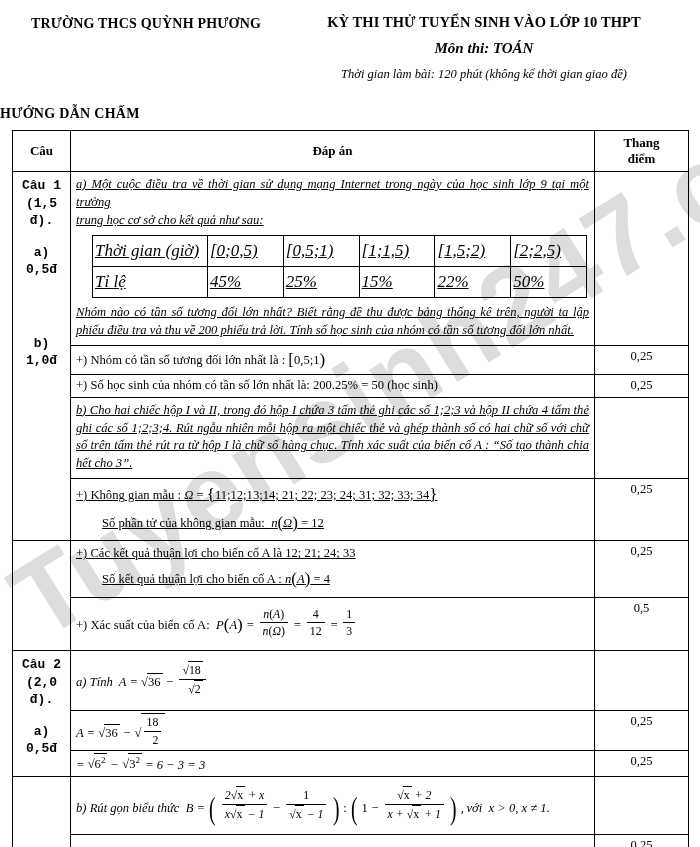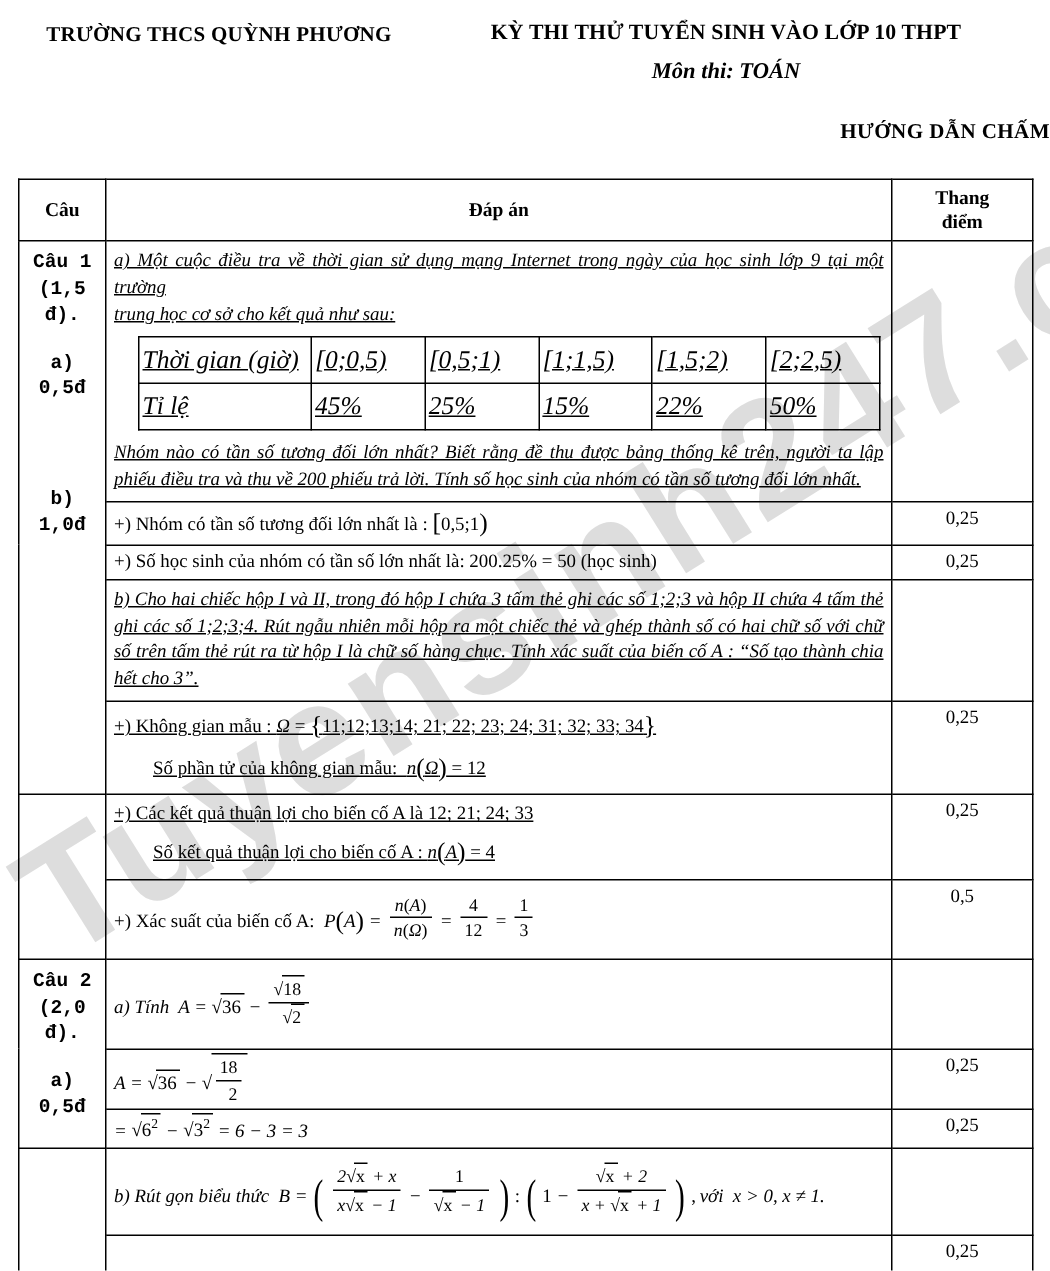--- a/index.html
+++ b/index.html
@@ -79,25 +79,25 @@
     font-style: italic;
   }
   .hdr-right .l4 {
     font-style: italic;
     font-size: 12.5px;
     margin-top: 10px;
     white-space: nowrap;
   }
 
   .doc-title {
-    text-align: right;
+    text-align: left;
     font-weight: bold;
     font-size: 14px;
     margin-top: 24px;
-    margin-bottom: 22px;
+    margin-bottom: 8px;
     letter-spacing: .3px;
   }
 
   
   table.main {
     border-collapse: collapse;
     width: 676px;
     margin: 0 12px;
     table-layout: fixed;
   }
@@ -207,20 +207,21 @@
 
 <div id="watermark">Tuyensinh247.com</div>
 
 <div id="page">
 
   <div class="header">
     <div class="hdr-left">TRƯỜNG THCS QUỲNH PHƯƠNG</div>
     <div class="hdr-right">
       <div class="l1">KỲ THI THỬ TUYỂN SINH VÀO LỚP 10 THPT</div>
       <div class="l3">Môn thi: TOÁN</div>
+      <div class="l4">Thời gian làm bài: 120 phút (không kể thời gian giao đề)</div>
     </div>
   </div>
 
   <div class="doc-title">HƯỚNG DẪN CHẤM</div>
 
   <table class="main">
     <colgroup>
       <col class="c-cau">
         <col class="c-ans">
         <col class="c-diem">

